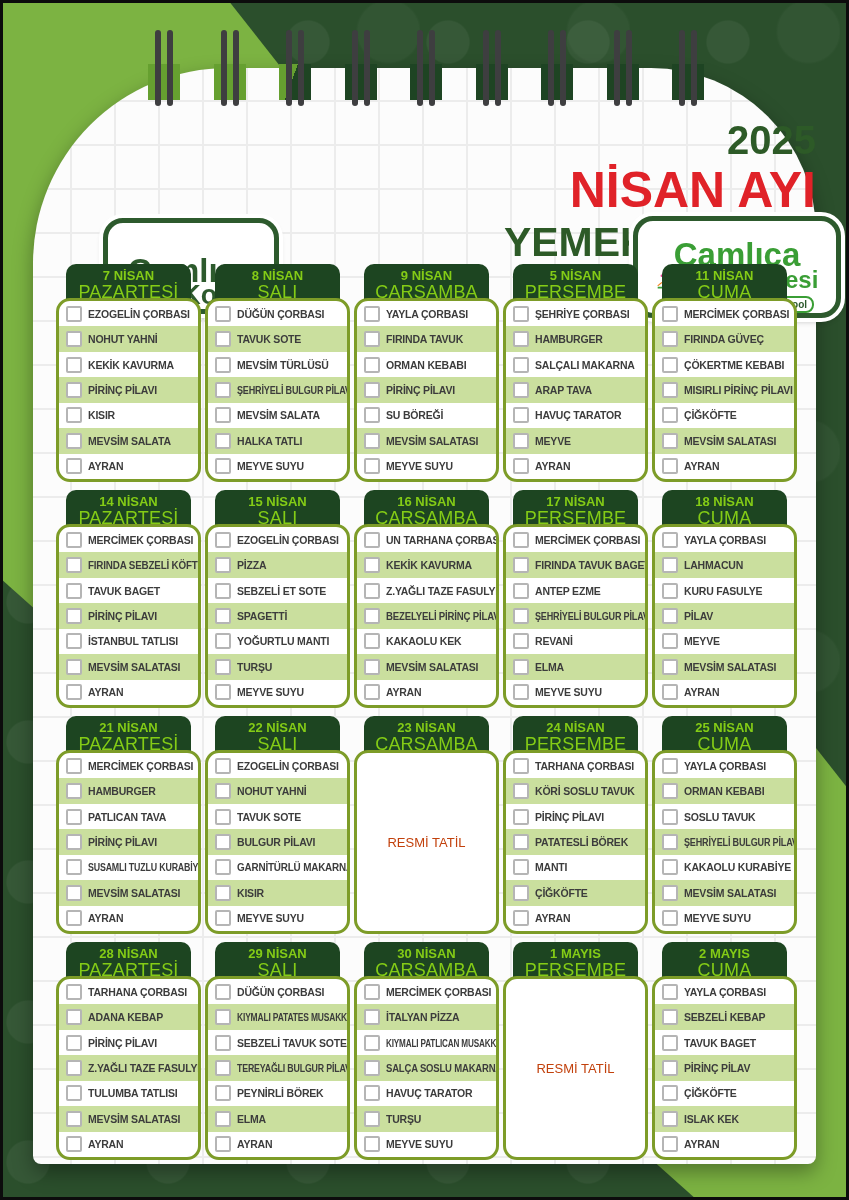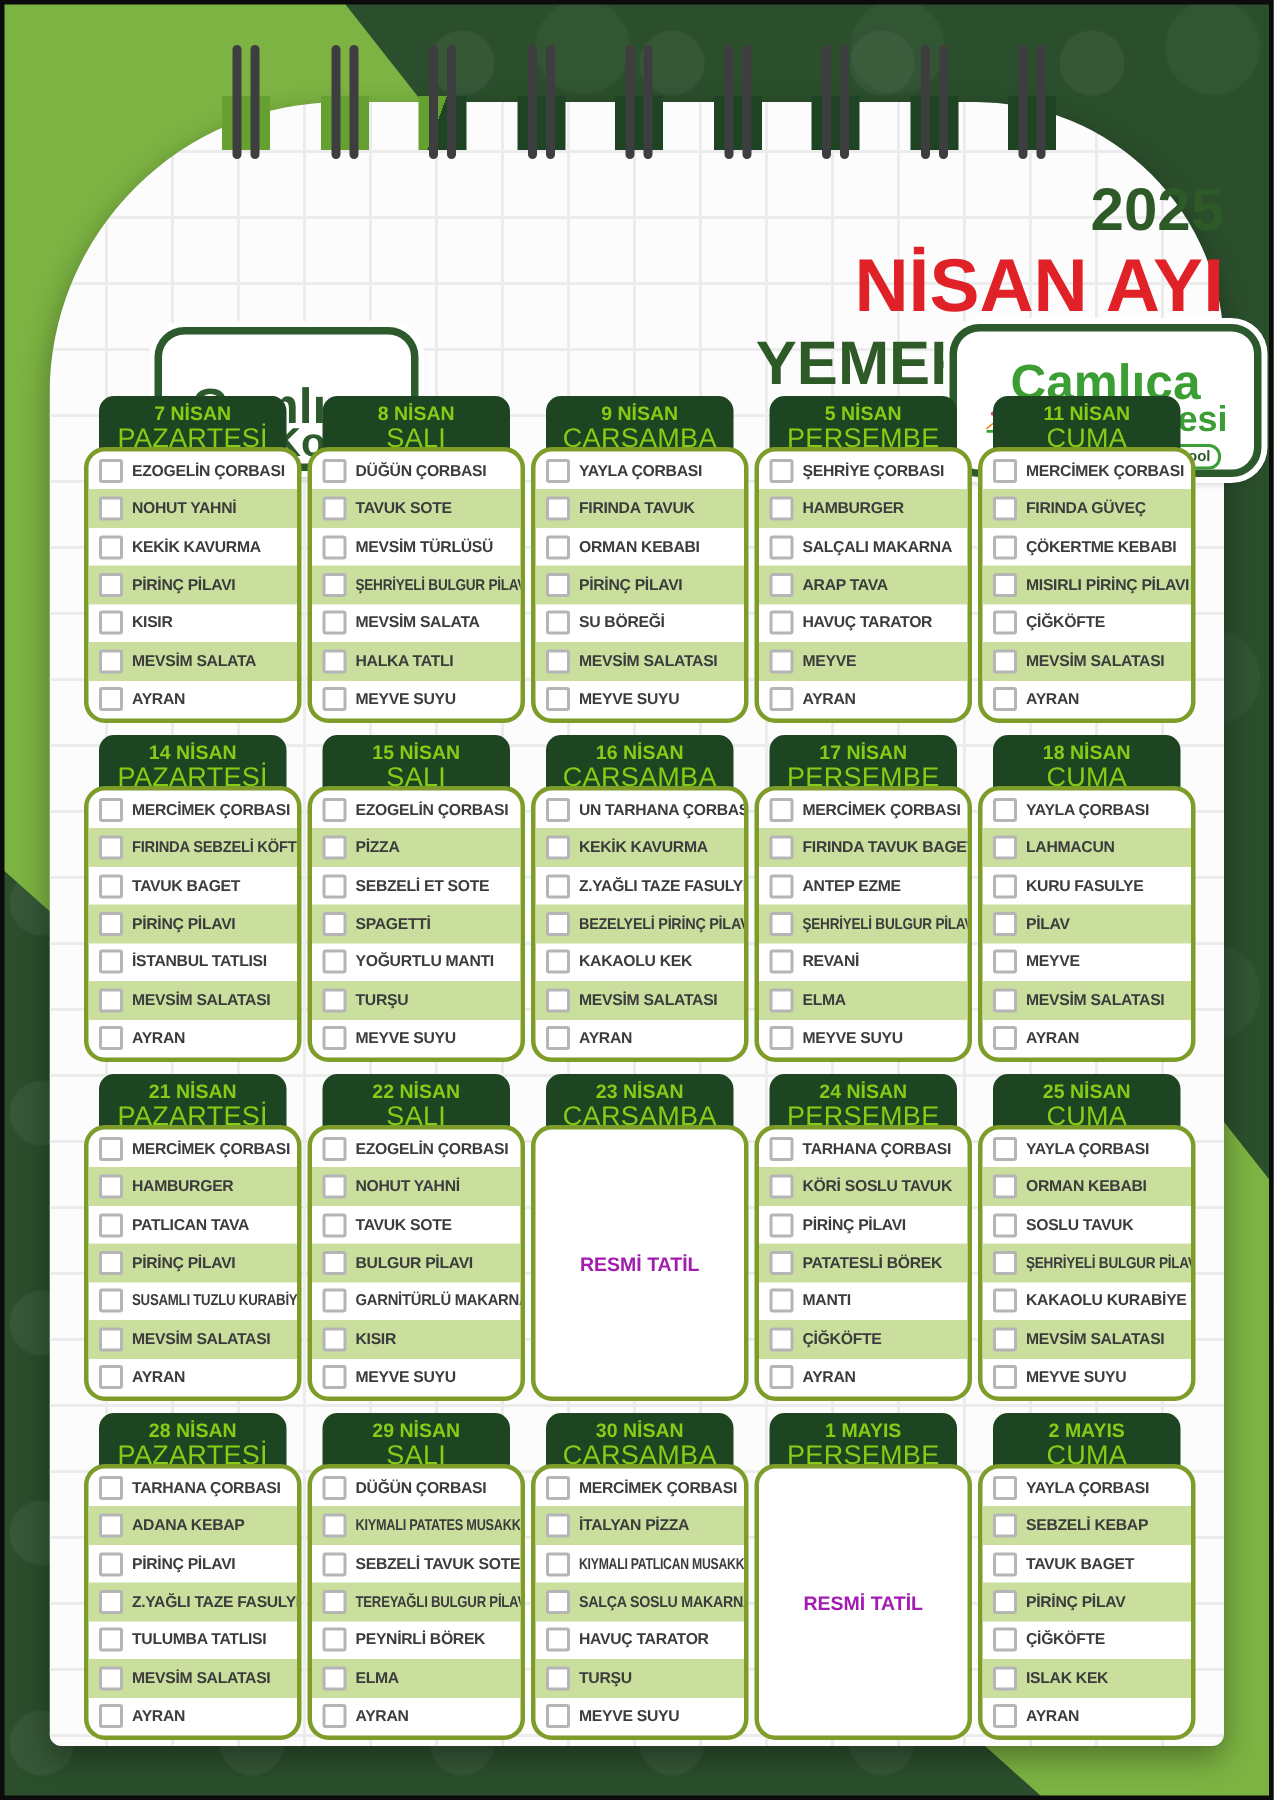--- a/index.html
+++ b/index.html
@@ -74,21 +74,21 @@
   .card-day{font-size:18px; font-weight:400; line-height:1.05; letter-spacing:0.2px;}
   .card-body{position:absolute; top:34px; left:0; right:0; height:178px; background:#fff;
              border:3px solid #7d9c28; border-radius:14px; overflow:hidden;
              display:flex; flex-direction:column;}
   .menu-row{flex:1 1 0; display:flex; align-items:center; padding-left:7px; gap:6px; min-height:0;}
   .menu-row:nth-child(even){background:#cadf9e;}
   .checkbox{width:12px; height:12px; flex:none; background:#fff; border:2px solid #b5b5b5; border-radius:2px;}
   .menu-label{font-size:10.5px; font-weight:700; color:#3c3c3c; white-space:nowrap;
               letter-spacing:-0.2px; transform-origin:left center;}
   .card-body.holiday{align-items:center; justify-content:center;}
-  .holiday-label{font-size:13px; font-weight:700; color:#a21caf;}
+  .holiday-label{font-size:13px; font-weight:400; color:#c2410c;}
 </style>
 </head>
 <body>
 
 <div class="canvas">
   <div class="accent-band"></div>
 
   <div class="page">
 
     <div class="logo logo-left">

